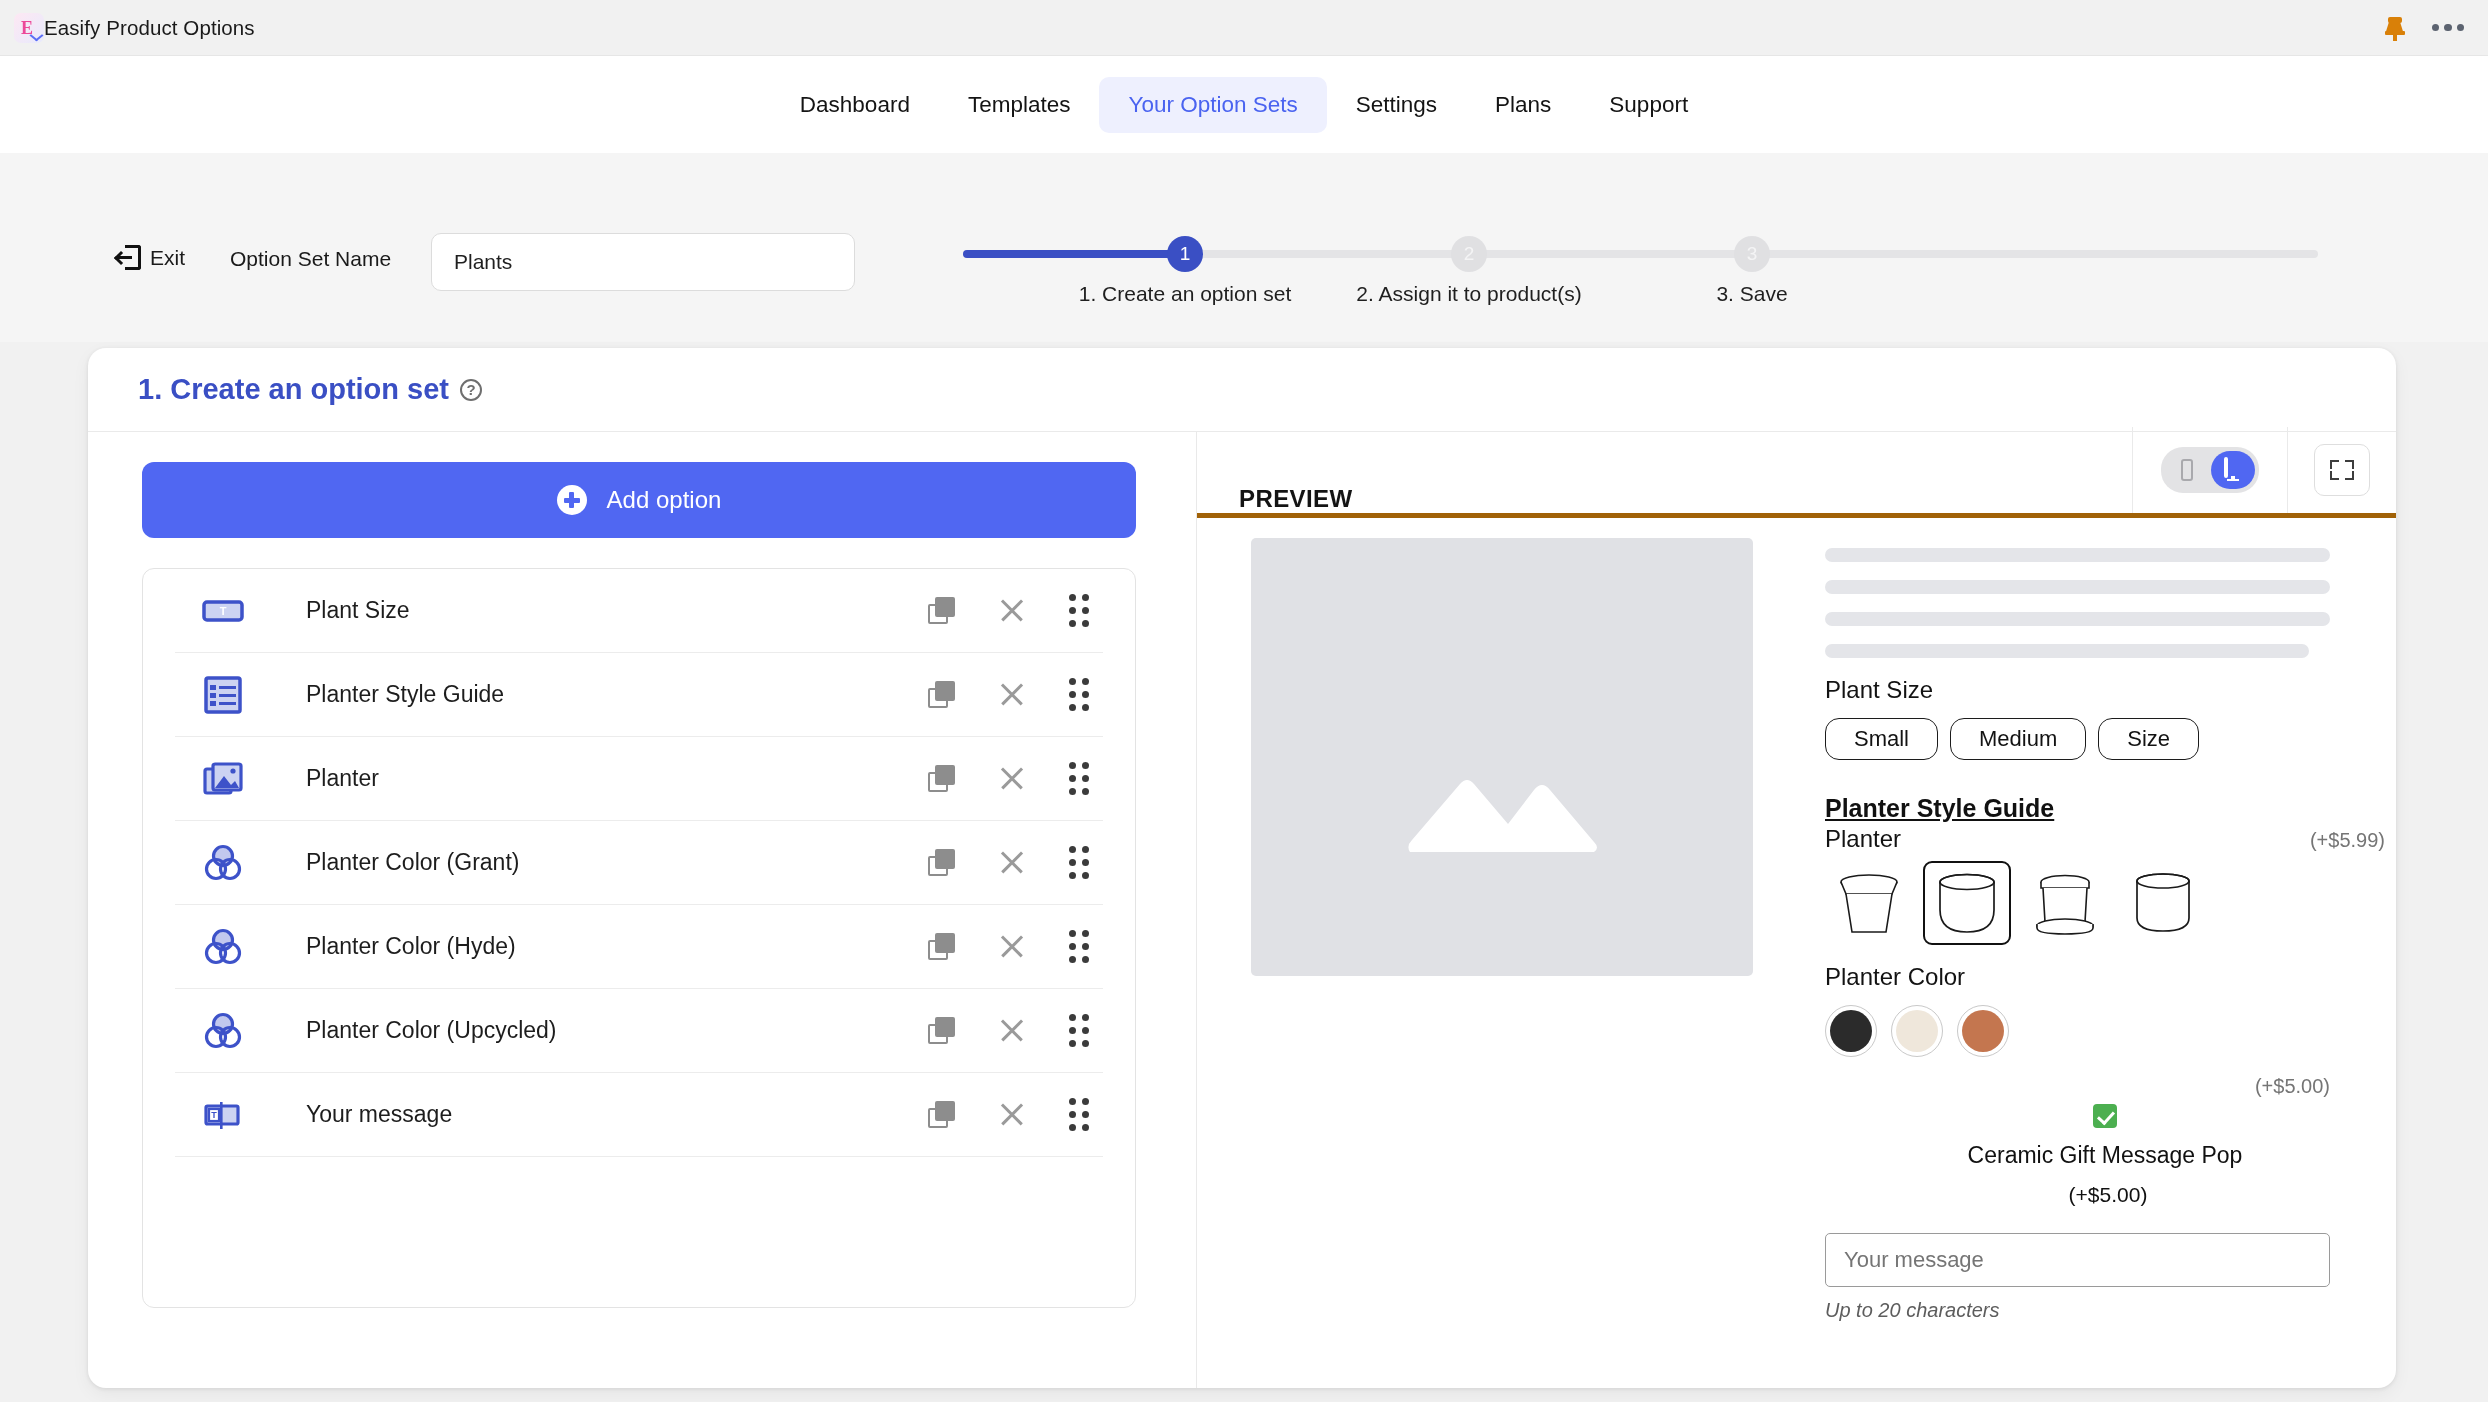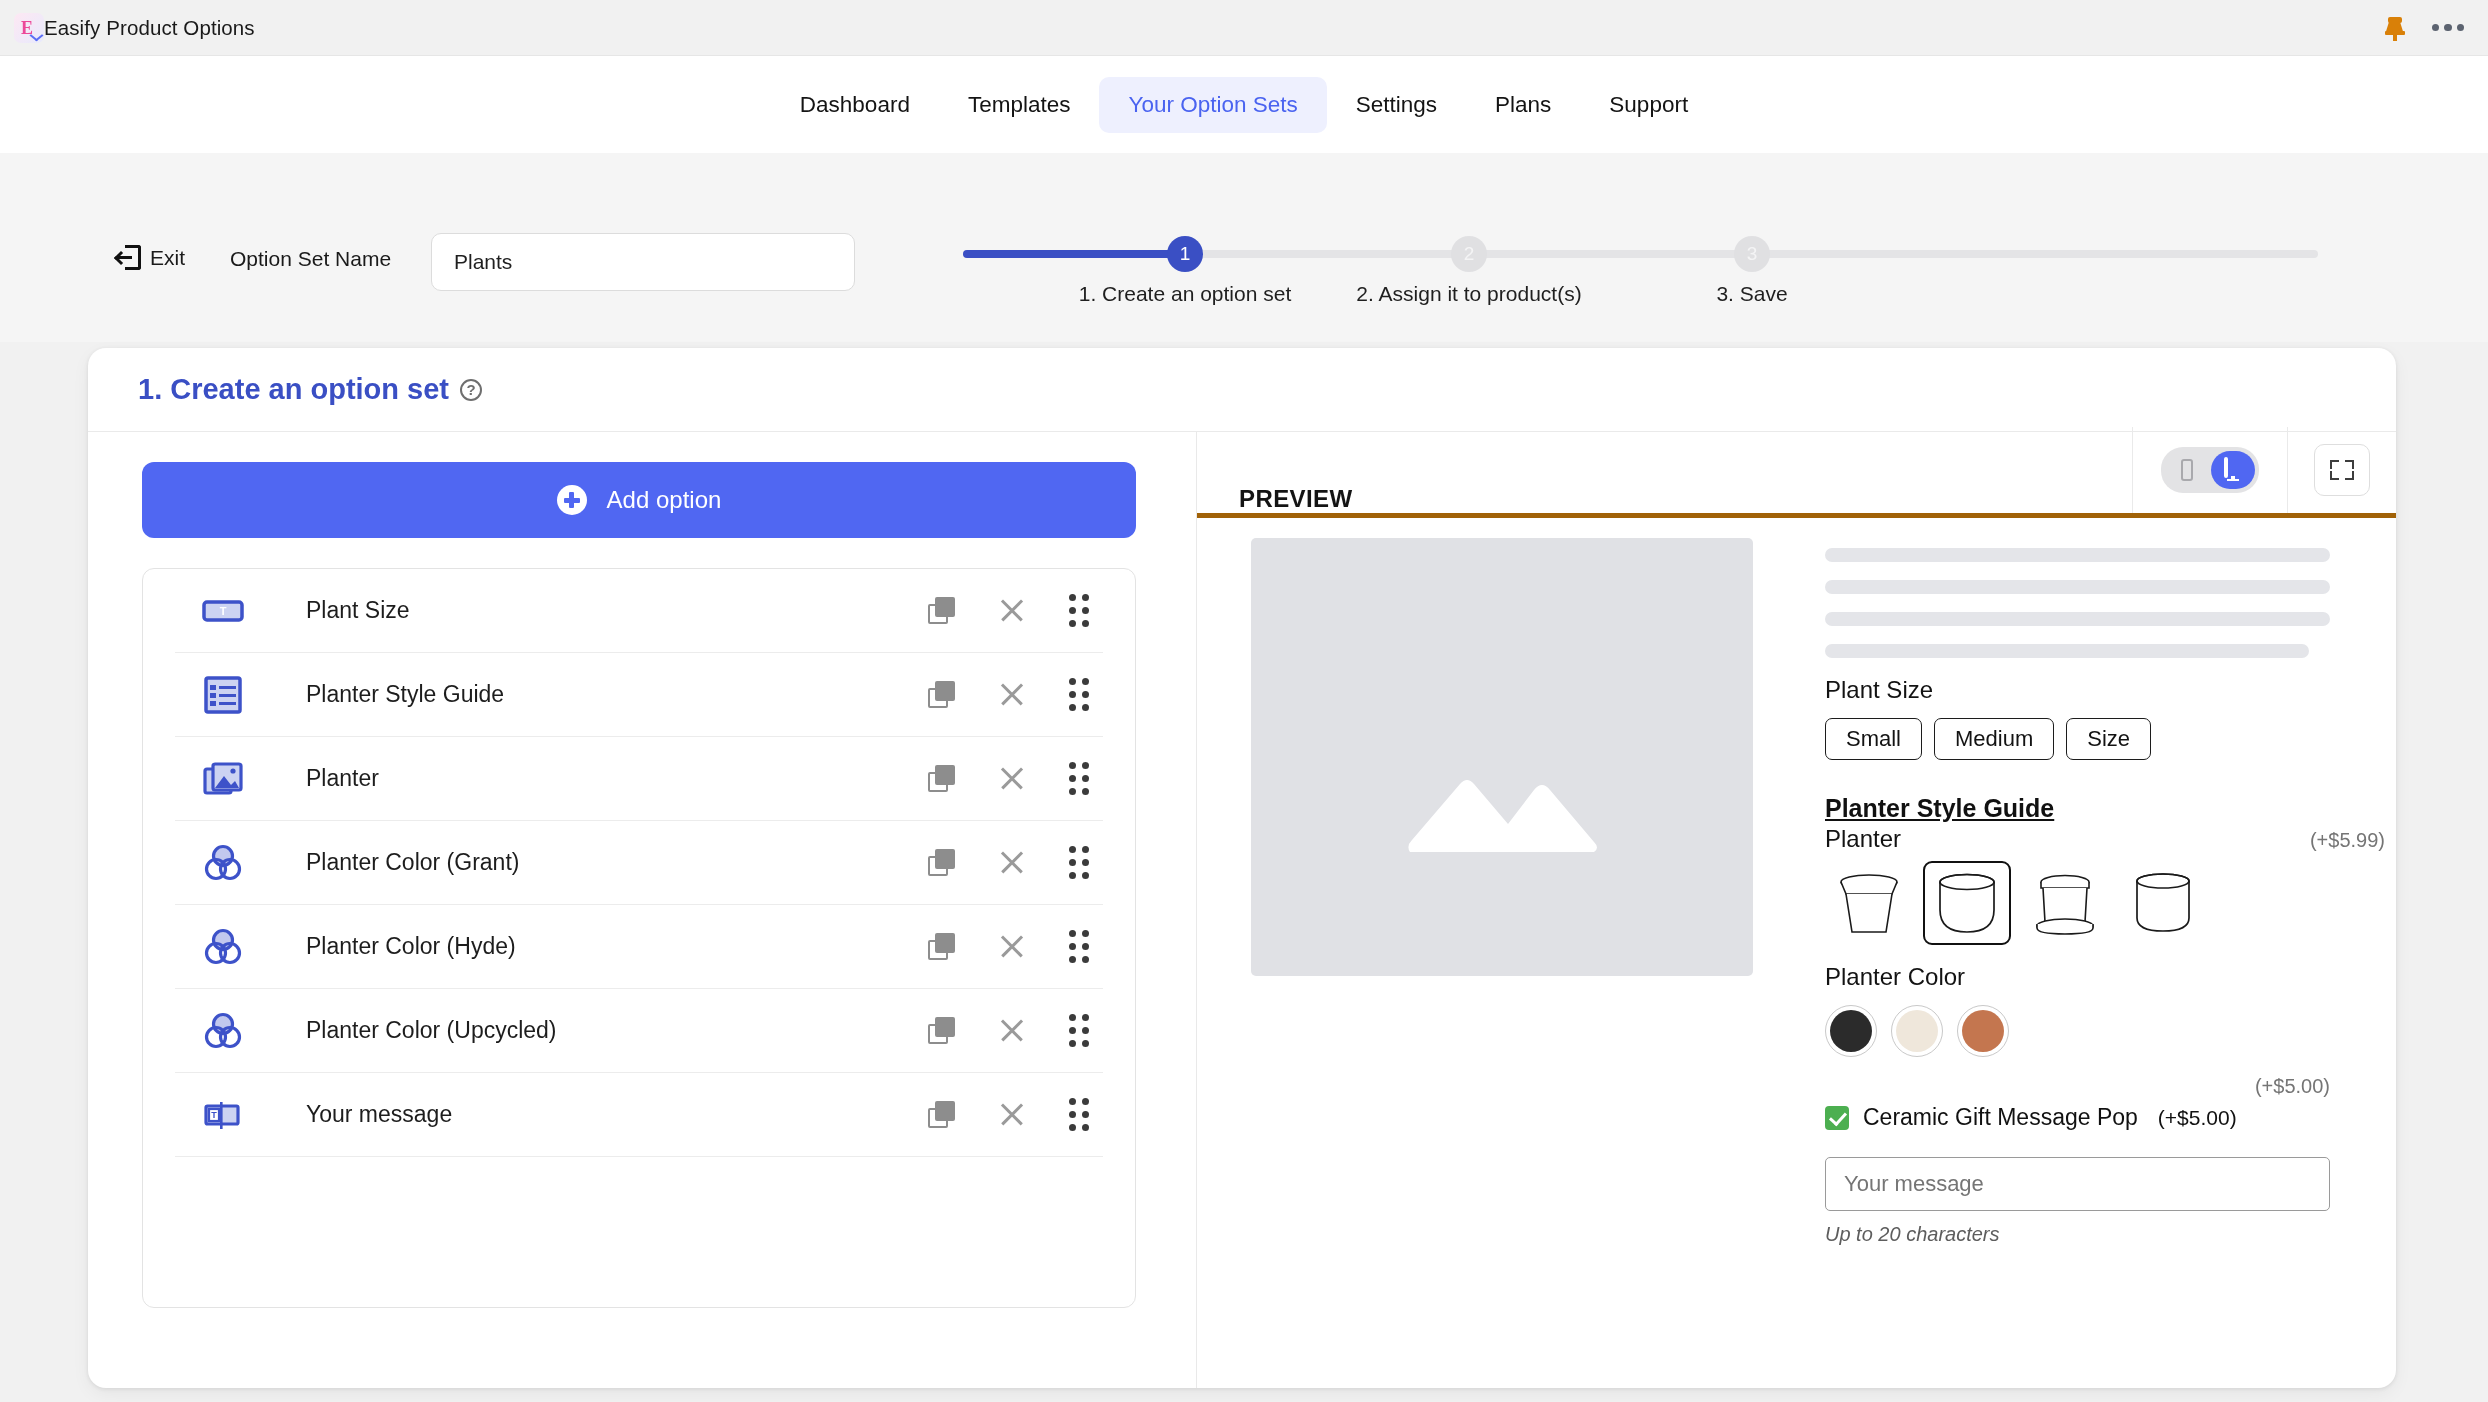--- a/index.html
+++ b/index.html
@@ -269,23 +269,23 @@
     height: 14px; background: #e4e5e9; border-radius: 7px; margin-bottom: 18px;
   }
   .skel.w100 { width: 505px; }
   .skel.w96 { width: 484px; }
 
   .prev-group-title {
     font-size: 24px; color: #131313; margin-top: 18px; margin-bottom: 14px;
   }
   .size-btns { display: flex; gap: 12px; }
   .size-btn {
-    min-width: 68px; height: 42px; border: 1.6px solid #1c1c1c; border-radius: 7px;
+    min-width: 68px; height: 42px; border: 1.6px solid #1c1c1c; border-radius: 14px;
     display: flex; align-items: center; justify-content: center;
-    font-size: 22px; color: #131313; padding: 0 20px; cursor: pointer; background: #fff;
+    font-size: 22px; color: #131313; padding: 0 28px; cursor: pointer; background: #fff;
   }
 
   .style-guide-link {
     font-size: 25px; font-weight: bold; color: #111; text-decoration: underline;
     margin-top: 34px; display: inline-block; cursor: pointer;
   }
   .planter-row { display: flex; align-items: baseline; justify-content: space-between; }
   .planter-label { font-size: 24px; color: #131313; margin-top: 2px; }
   .price-tag { font-size: 20px; color: #757575; }
   .planter-swatches { display: flex; gap: 10px; margin-top: 8px; }
@@ -296,21 +296,21 @@
   .planter-swatch.selected { border-color: #111; }
 
   .color-swatches { display: flex; gap: 14px; margin-top: 12px; }
   .color-swatch {
     width: 52px; height: 52px; border-radius: 50%; border: 1.5px solid #c9c9c9;
     display: flex; align-items: center; justify-content: center; cursor: pointer;
   }
   .color-swatch i { width: 42px; height: 42px; border-radius: 50%; display: block; }
 
   .price-right { text-align: right; font-size: 20px; color: #757575; margin-top: 18px; width: 505px; }
-  .checkrow { display: flex; align-items: center; gap: 14px; margin-top: 6px; }
+  .checkrow { display: flex; align-items: center; gap: 14px; margin-top: 6px; flex-direction: column; }
   .checkbox-on {
     width: 24px; height: 24px; background: #4caf50; border-radius: 4px;
     position: relative; flex: none; cursor: pointer;
   }
   .checkbox-on:after {
     content: ""; position: absolute; left: 8px; top: 3.5px; width: 7px; height: 13px;
     border: solid #fff; border-width: 0 3px 3px 0; transform: rotate(42deg);
   }
   .check-label { font-size: 23px; color: #111; }
   .check-price { font-size: 21px; color: #111; margin-left: 6px; }

